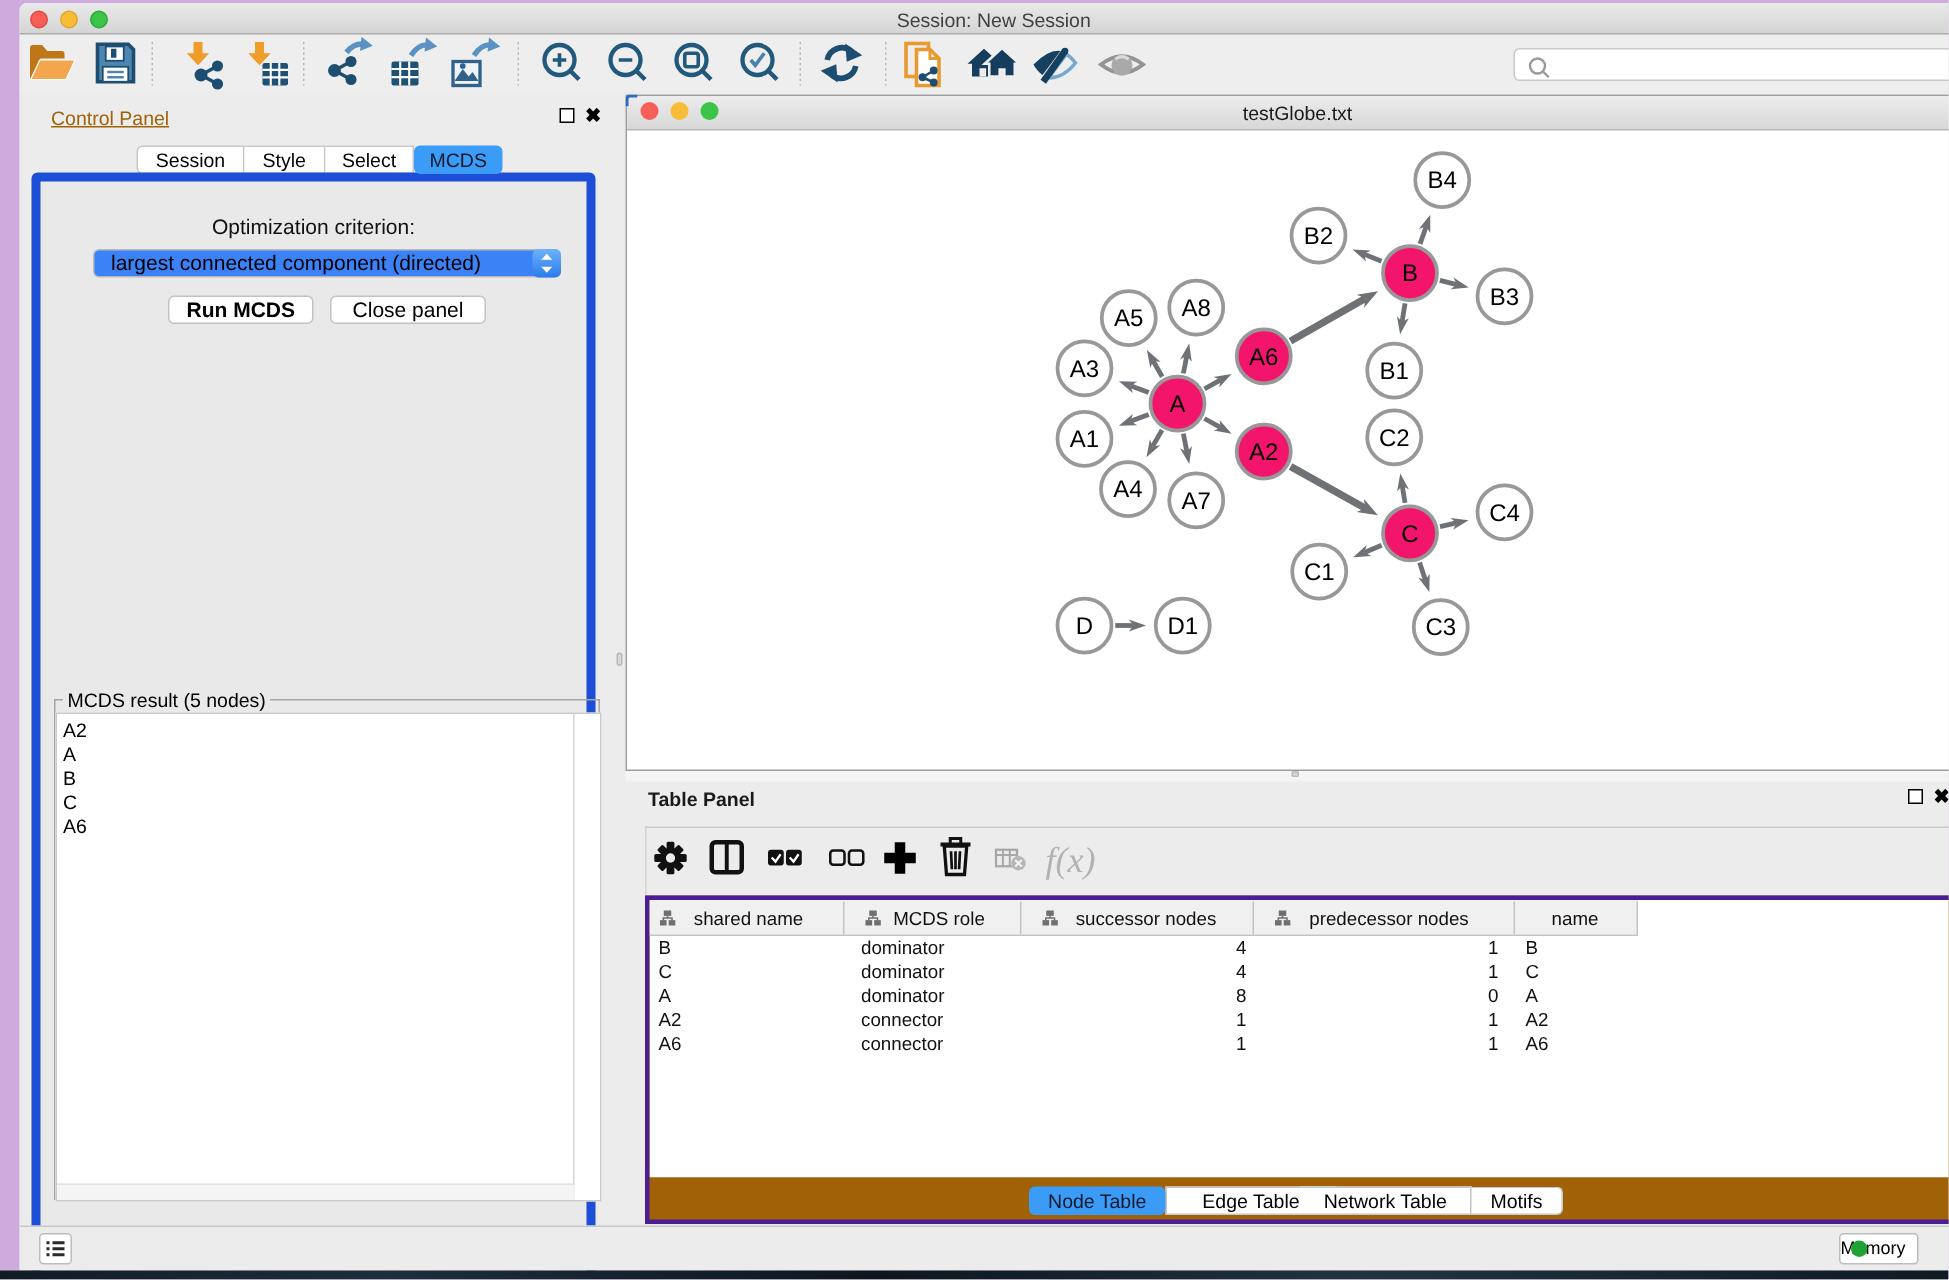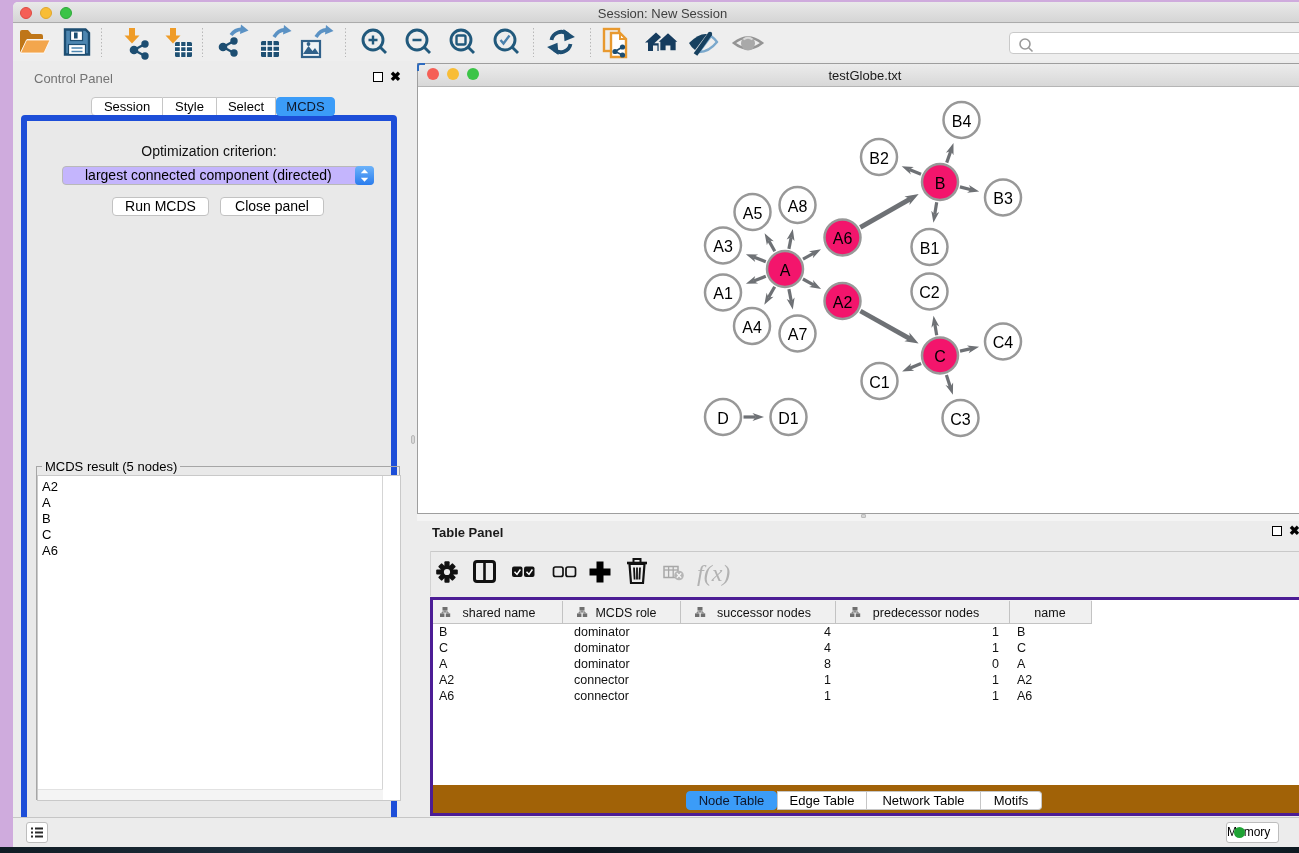--- a/index.html
+++ b/index.html
@@ -9,32 +9,32 @@
   border-radius:5px 5px 0 0; background:#ececec; overflow:hidden; }
 #titlebar { position:absolute; left:0; top:0; width:1299px; height:21px;
   background:linear-gradient(#e9e9e9,#d5d5d5); border-bottom:1px solid #ababab; }
 .tl { position:absolute; top:5px; width:12px; height:12px; border-radius:50%; }
 #title { position:absolute; top:4px; width:100%; text-align:center; font-size:13px; color:#404040; }
 #toolbar { position:absolute; left:0; top:22px; width:1299px; height:37px; background:#eeeeee; }
 #searchbox { position:absolute; left:996px; top:8px; width:295px; height:22px; background:#fff;
   border:1px solid #c9c9c9; border-radius:4px; }
 #mainarea { position:absolute; left:0; top:59px; width:1299px; height:759px; background:#ececec; }
 
-#cptitle { position:absolute; left:21px; top:10px; font-size:13px; color:#737373; }
+#cptitle { position:absolute; left:21px; top:10px; font-size:13px; color:#a16207;text-decoration:underline; }
 .floatbtn { position:absolute; width:10px; height:10px; border:1.5px solid #000; background:#fff; }
 .xbtn { position:absolute; font-size:13px; font-weight:bold; color:#000; }
 .tabrow { position:absolute; height:19px; }
 .tab { position:absolute; top:0; height:19px; background:#fff; border:1px solid #c6c6c6;
   font-size:13px; text-align:center; color:#000; line-height:18px; }
 .tab.sel { background:#3b9cf8; color:#0f172a; border-color:#3b9cf8; border-radius:4px; z-index:2; }
 #cpbox { position:absolute; left:8px; top:54px; width:376px; height:811px; background:#e9e9e9;
   border:6px solid #1d4ed8; border-radius:4px; }
 #optlabel { position:absolute; left:0; top:22px; width:100%; text-align:center; font-size:14px; color:#111; }
-#dropdown { position:absolute; left:35px; top:45px; width:312px; height:19px; background:#c4b5fd;
-  border:1px solid #b9b9b9; border-radius:4px; font-size:14px; line-height:17px; padding-left:22px; color:#000; }
+#dropdown { position:absolute; left:35px; top:45px; width:312px; height:19px; background:#3b82f6;
+  border:1px solid #b9b9b9; border-radius:4px; font-size:14px; line-height:17px; padding-left:11px; color:#000; }
 #ddspin { position:absolute; right:-1px; top:-1px; width:19px; height:19px; border-radius:4px;
   background:linear-gradient(#6cb3fa,#2a7ced); }
 .btn { position:absolute; height:19px; background:#fff; border:1px solid #c2c2c2; border-radius:4px;
   font-size:14px; text-align:center; line-height:17px; color:#000; }
 #fieldset { position:absolute; left:9px; top:345px; width:364px; height:334px; border:1px solid #a6a6a6; }
 #fslegend { position:absolute; left:5px; top:-8px; background:#e9e9e9; padding:0 3px; font-size:13px; color:#000; }
 #fslist { position:absolute; left:0px; top:8px; width:364px; height:326px; background:#fff; border:1px solid #c9c9c9; padding-top:3px; }
 #fslist .li { font-size:13px; padding-left:4px; height:16px; line-height:16px; color:#000; }
 #fssb { position:absolute; right:0; top:0; width:18px; height:100%; border-left:1px solid #d5d5d5; background:#fff; }
 
@@ -218,21 +218,21 @@
       <div class="tab sel" style="left:185px;width:59px;">MCDS</div>
     </div>
     <div id="cpbox">
       <div id="optlabel">Optimization criterion:</div>
       <div id="dropdown">largest connected component (directed)
         <div id="ddspin"><svg width="19" height="19">
               <path d="M9.5,3.2 L13.2,7.2 L5.8,7.2 Z" fill="#fff"></path>
               <path d="M9.5,15.8 L13.2,11.8 L5.8,11.8 Z" fill="#fff"></path>
             </svg></div>
       </div>
-      <div class="btn" style="left:85px;top:76px;width:97px;">Run MCDS</div>
+      <div class="btn" style="left:85px;top:76px;width:97px;font-weight:bold;">Run MCDS</div>
       <div class="btn" style="left:193px;top:76px;width:104px;">Close panel</div>
       <div id="fieldset">
         <div id="fslegend">MCDS result (5 nodes)</div>
         <div id="fslist">
           <div class="li">A2</div>
             <div class="li">A</div>
             <div class="li">B</div>
           <div class="li">C</div>
             <div class="li">A6</div>
           <div id="fssb"></div>
@@ -455,21 +455,21 @@
           <text x="424" y="698">A6</text>
             <text x="559" y="698">connector</text>
             <text x="816" y="698" text-anchor="end">1</text>
             <text x="984" y="698" text-anchor="end">1</text>
             <text x="1002" y="698">A6</text>
         </g>
       </svg>
     </div>
     <div id="tabs2">
       <div class="tab sel" style="left:0;width:91px;">Node Table</div>
-      <div class="tab" style="left:91px;width:90px;">Edge Table</div>
+      <div class="tab" style="left:91px;width:114px;">Edge Table</div>
       <div class="tab" style="left:181px;width:114px;border-left:0;">Network Table</div>
       <div class="tab" style="left:295px;width:61px;border-left:0;border-radius:0 4px 4px 0;">Motifs</div>
     </div>
   <div style="position:absolute;left:398px;top:374px;width:4px;height:9px;background:#d9d9d9;border:1px solid #b8b8b8;border-radius:2px;"></div>
     <div style="position:absolute;left:404px;top:453px;width:895px;height:7px;background:#f4f4f4;"></div>
     <div style="position:absolute;left:847.5px;top:452.5px;width:5px;height:4px;background:#d4d4d4;border:1px solid #bcbcbc;border-radius:1px;"></div>
     <svg width="14" height="14" style="position:absolute;left:1286px;top:438px;">
       <g stroke="#9a9a9a" stroke-width="1.3">
           <line x1="13" y1="3" x2="3" y2="13"></line>
           <line x1="13" y1="7" x2="7" y2="13"></line>

